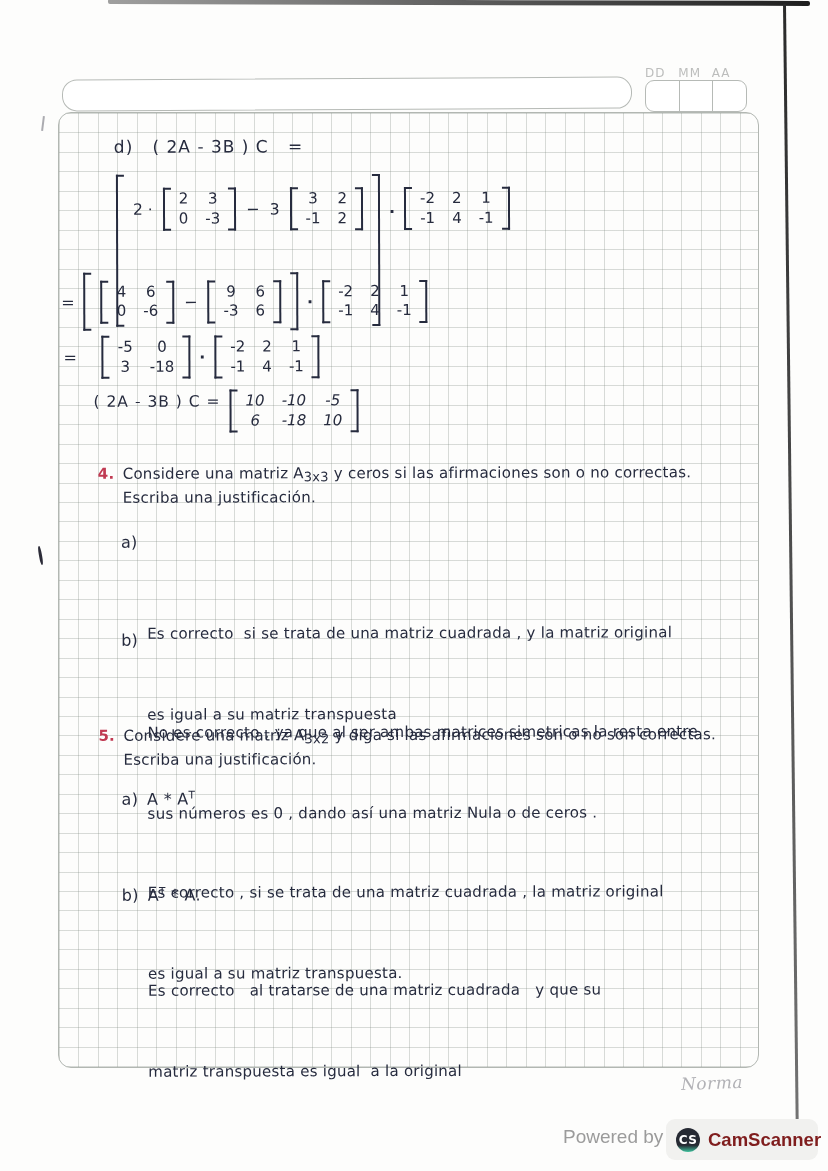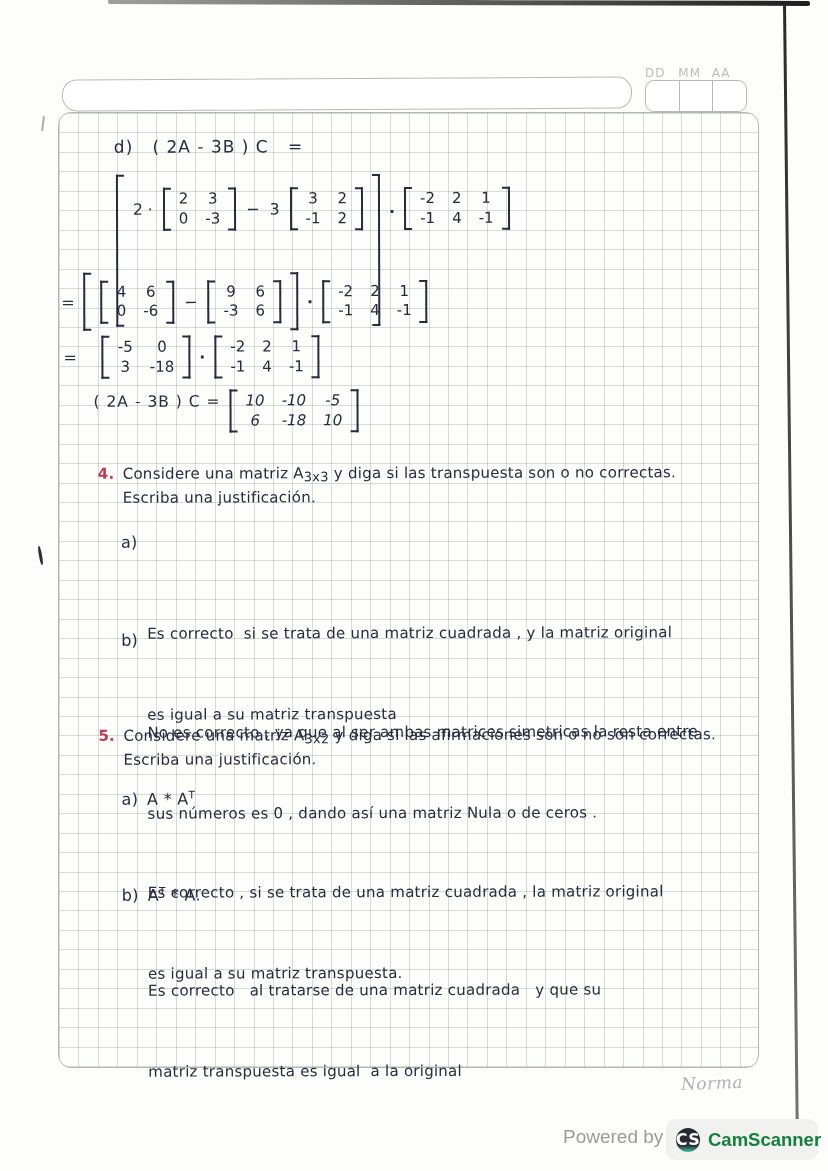--- a/index.html
+++ b/index.html
@@ -49,22 +49,22 @@
   .op{font-size:16px;}
   .dot{font-weight:bold;}
   
   .norma{position:absolute;left:681px;top:1073px;font-family:"DejaVu Serif",serif;font-style:italic;
     font-size:17px;color:#b2b2b6;letter-spacing:.5px;transform:rotate(-2deg);}
   .powered{position:absolute;left:563px;top:1126px;font-size:19px;color:#9b9b9b;font-family:"Liberation Sans",sans-serif;}
   .cs-badge{position:absolute;left:666px;top:1119px;width:152px;height:41px;background:#f1f1ef;border-radius:9px;
     display:flex;align-items:center;gap:8px;padding:0 10px;box-sizing:border-box;}
   .cs-logo{width:24px;height:24px;border-radius:12px;flex:none;
     background:linear-gradient(to bottom,#262a33 0%,#262a33 72%,#3fc39e 100%);
-    color:#fff;font-size:16px;font-weight:bold;display:flex;align-items:center;justify-content:center;letter-spacing:.5px;}
-  .cs-text{font-size:18.5px;font-weight:600;color:#15803d;font-family:"Liberation Sans",sans-serif;}
+    color:#fff;font-size:12px;font-weight:bold;display:flex;align-items:center;justify-content:center;letter-spacing:.5px;}
+  .cs-text{font-size:18.5px;font-weight:600;color:#7f1d1d;font-family:"Liberation Sans",sans-serif;}
 </style>
 </head>
 <body>
 
 <div class="page">
 
   <div class="scan-top"></div>
   <div class="scan-right"></div>
   <div class="stray-1"></div>
   <div class="stray-2"></div>
@@ -209,21 +209,21 @@
             <span>-5</span>
             <span>6</span>
             <span>-18</span>
             <span>10</span>
           </span>
           <span class="br br-r"></span>
         </span>
     </div>
 
     <div class="hw red" style="left:98px;top:460px;">4.</div>
-    <div class="hw" style="left:123px;top:460px;"><span>Considere una matriz A</span><span class="sub">3x3</span><span> y diga si las transpuesta son o no correctas.</span></div>
+    <div class="hw" style="left:123px;top:460px;"><span>Considere una matriz A</span><span class="sub">3x3</span><span> y ceros si las afirmaciones son o no correctas.</span></div>
     <div class="hw" style="left:123px;top:484px;">Escriba una justificación.</div>
 
     <div class="hw item-label" style="left:121px;top:528px;">
       <span>a)</span>
     </div>
     <div class="hw answer" style="left:147px;top:566px;">
       <div>Es correcto  si se trata de una matriz cuadrada , y la matriz original</div>
       <div>es igual a su matriz transpuesta</div>
     </div>
 

